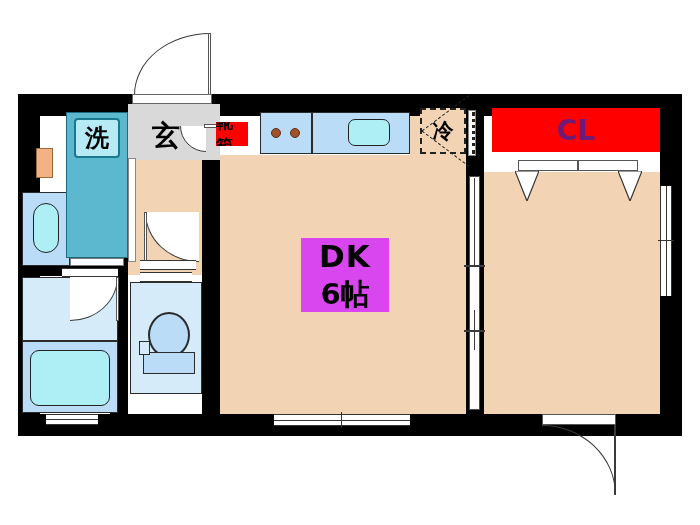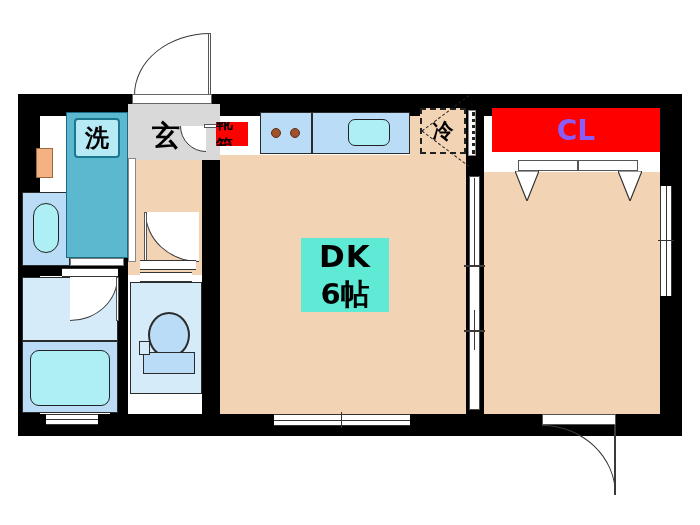--- a/index.html
+++ b/index.html
@@ -38,37 +38,37 @@
 
   
   .lbl {
     color: #000;
     font-weight: 700;
     text-align: center;
     line-height: 1.0;
     white-space: nowrap;
   }
   .roomlabel {
-    background: #5eead4;
+    background: #d946ef;
     display: flex;
     flex-direction: column;
     align-items: center;
     justify-content: center;
   }
   .roomlabel span { display: block; }
   .tag-red {
     background: #FF0000;
     color: #000;
     font-weight: 700;
     display: flex; align-items: center; justify-content: center;
     overflow: hidden;
   }
   .cl-label {
     display: flex; align-items: center; justify-content: center;
-    color: #8b5cf6; font-weight: 700;
+    color: #701a75; font-weight: 700;
   }
   .kanji {
     display: flex; align-items: center; justify-content: center;
     color: #000; font-weight: 700;
   }
 
   
   .win {
     background: #FFFFFF;
     border-top: 1.2px solid #333;

